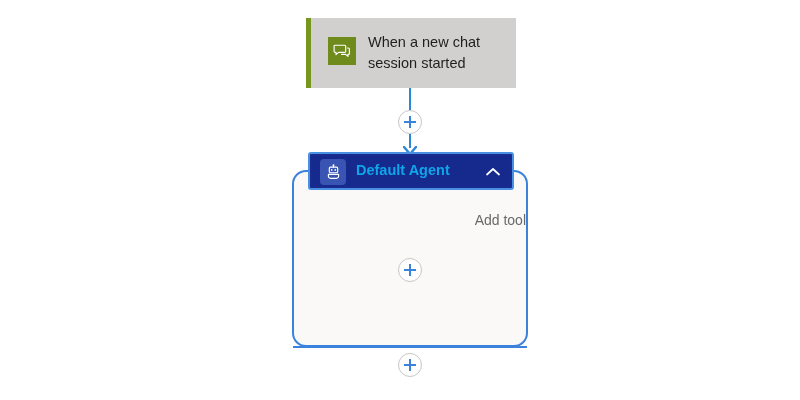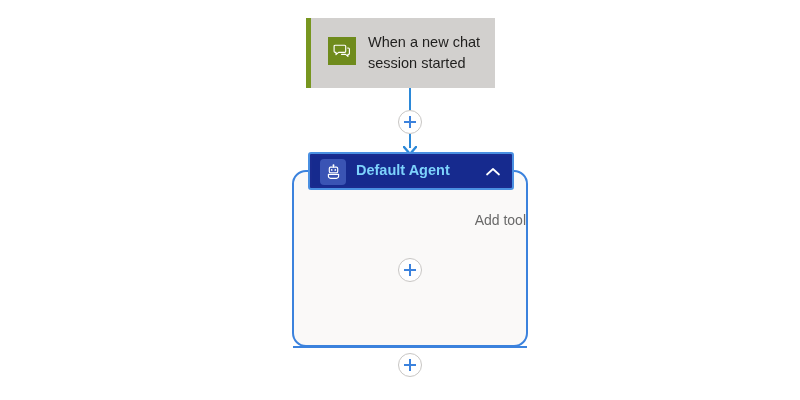--- a/index.html
+++ b/index.html
@@ -19,21 +19,21 @@
     width: 800px;
     height: 400px;
     background: #ffffff;
   }
 
   
   .trigger-card {
     position: absolute;
     left: 306px;
     top: 18px;
-    width: 189px;
+    width: 210px;
     height: 70px;
     background: #d2d0ce;
     display: flex;
     align-items: center;
     box-sizing: border-box;
   }
   .trigger-accent {
     position: absolute;
     left: 0;
     top: 0;
@@ -172,21 +172,21 @@
     display: flex;
     align-items: center;
     justify-content: center;
   }
   .agent-title {
     position: absolute;
     left: 44px;
     top: 6px;
     font-size: 14.5px;
     font-weight: bold;
-    color: #7dd3fc;
+    color: #0ea5e9;
     font-family: "Liberation Sans", sans-serif;
     white-space: nowrap;
   }
   .agent-chevron {
     position: absolute;
     right: 9px;
     top: 9px;
     width: 16px;
     height: 14px;
   }

